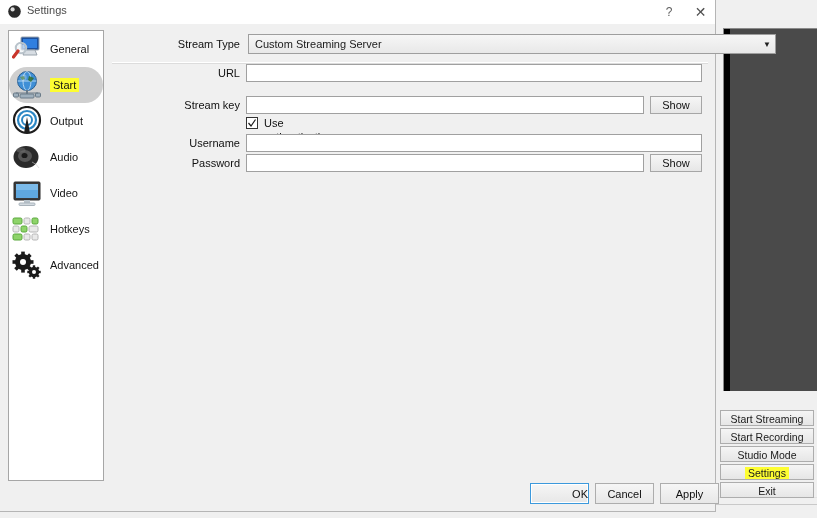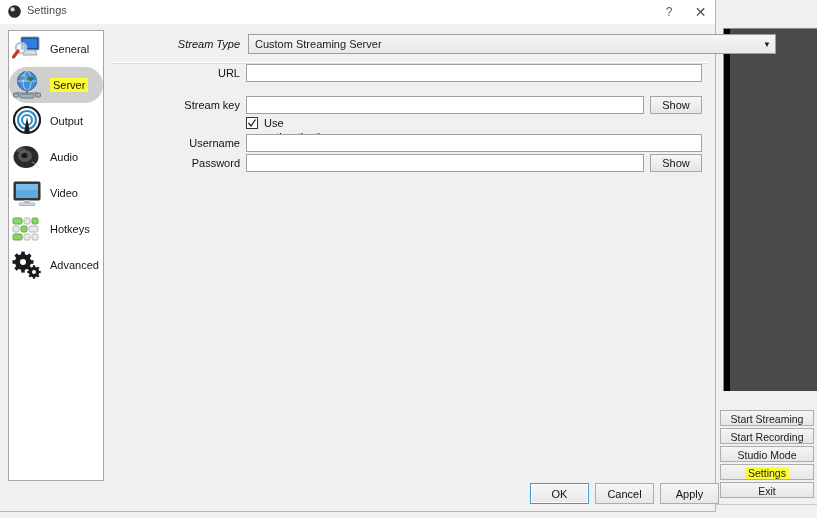--- a/index.html
+++ b/index.html
@@ -173,21 +173,21 @@
     width: 596px; height: 20px;
   }
   .field-label {
     position: absolute;
     font-size: 11px;
     color: #101010;
     text-align: right;
     line-height: 20px;
   }
   #stream-type-label {
-    left: 0px; top: 0px; width: 128px; font-style: italic;
+    left: 0px; top: 0px; width: 128px;
   }
   #stream-type-combo {
     position: absolute;
     left: 136px; top: 0px;
     width: 528px; height: 20px;
     background: linear-gradient(to bottom,#f6f6f6,#e8e8e8);
     border: 1px solid #9e9e9e;
     box-sizing: border-box;
     display: flex;
     align-items: center;
@@ -285,20 +285,21 @@
     text-align: center;
     font-size: 11px;
     background: linear-gradient(to bottom,#f6f6f6,#e7e7e7);
     border: 1px solid #adadad;
     box-sizing: border-box;
     color: #101010;
   }
   .footer-btn.default {
     border: 1px solid #3c99dc;
     box-shadow: inset 0 0 0 1px #ffffff;
+    text-align: right;
   }
 </style>
 </head>
 <body>
 
 <div id="obs-background">
 
   <div id="obs-preview">
     <div id="obs-preview-black-strip"></div>
   </div>
@@ -368,21 +369,21 @@
           <path d="M8 7 L12 6 L13 9 L10 10 Z" fill="#2f6f2f" opacity="0.85"></path>
           <path d="M17 6 L22 8 L19 12 L16 10 Z" fill="#2f6f2f" opacity="0.85"></path>
           <circle cx="11.5" cy="7.5" r="3.2" fill="#ffffff" opacity="0.25"></circle>
           <rect x="14" y="20" width="2" height="4" fill="#6a7b88"></rect>
           <rect x="8" y="24" width="14" height="4" rx="1" fill="#9fb0bd" stroke="#6a7b88"></rect>
           <rect x="1.5" y="23" width="5" height="4" rx="1" fill="#9fb0bd" stroke="#6a7b88"></rect>
           <rect x="23.5" y="23" width="5" height="4" rx="1" fill="#9fb0bd" stroke="#6a7b88"></rect>
           <line x1="4" y1="23" x2="26" y2="23" stroke="#6a7b88" stroke-width="1"></line>
         </svg>
       </span>
-      <span class="sidebar-label hl">Server</span>
+      <span class="sidebar-label hl">Start</span>
     </div>
 
     <div class="sidebar-item">
       <span class="sidebar-icon">
         <svg width="30" height="30" viewBox="0 0 30 30">
           <circle cx="15" cy="14" r="13" fill="none" stroke="#1d1d1d" stroke-width="2.2"></circle>
           <circle cx="15" cy="14" r="9" fill="none" stroke="#2c87c4" stroke-width="2.2"></circle>
           <circle cx="15" cy="14" r="5" fill="none" stroke="#2c87c4" stroke-width="2"></circle>
           <path d="M15 11 L12 27 L18 27 Z" fill="#1d1d1d"></path>
         </svg>

